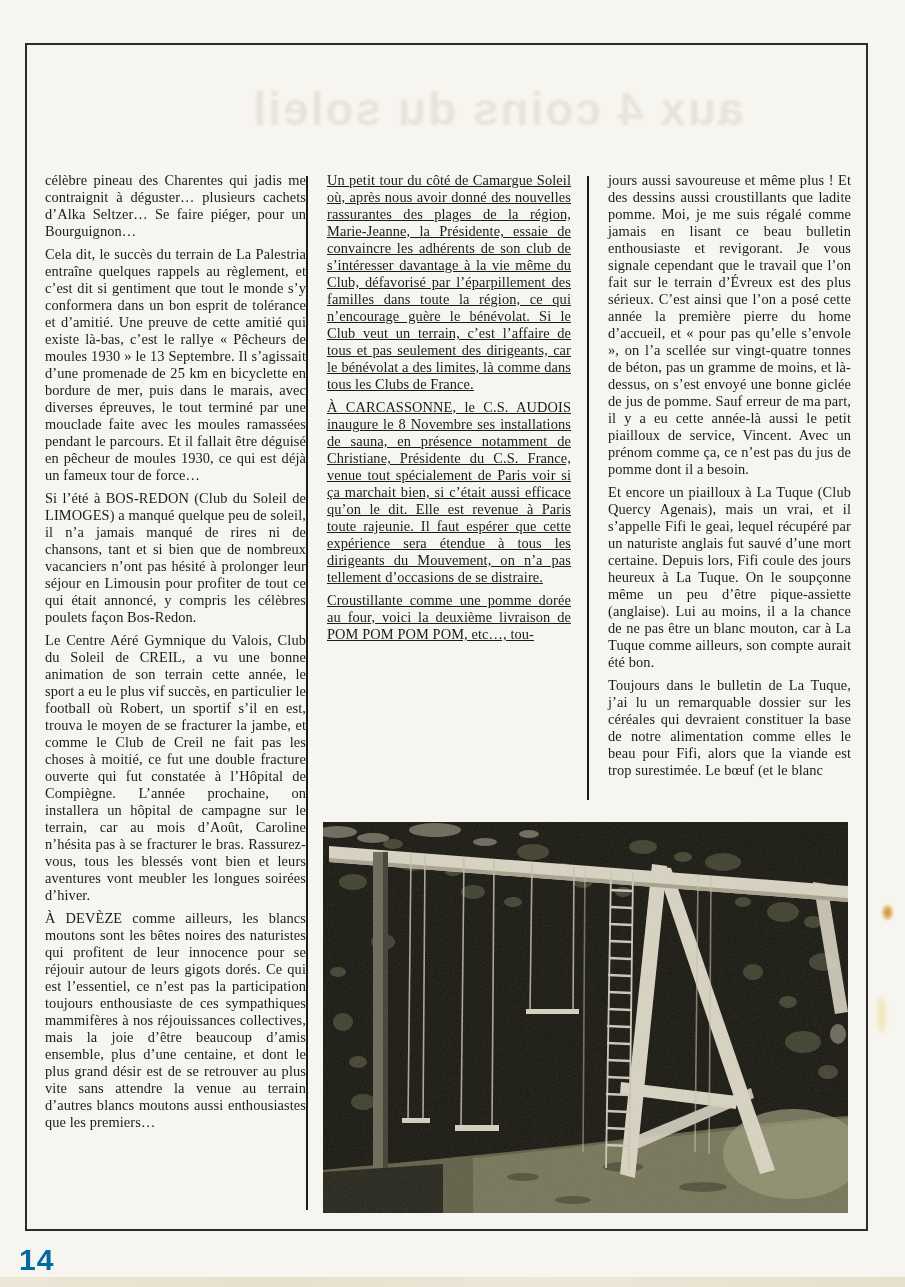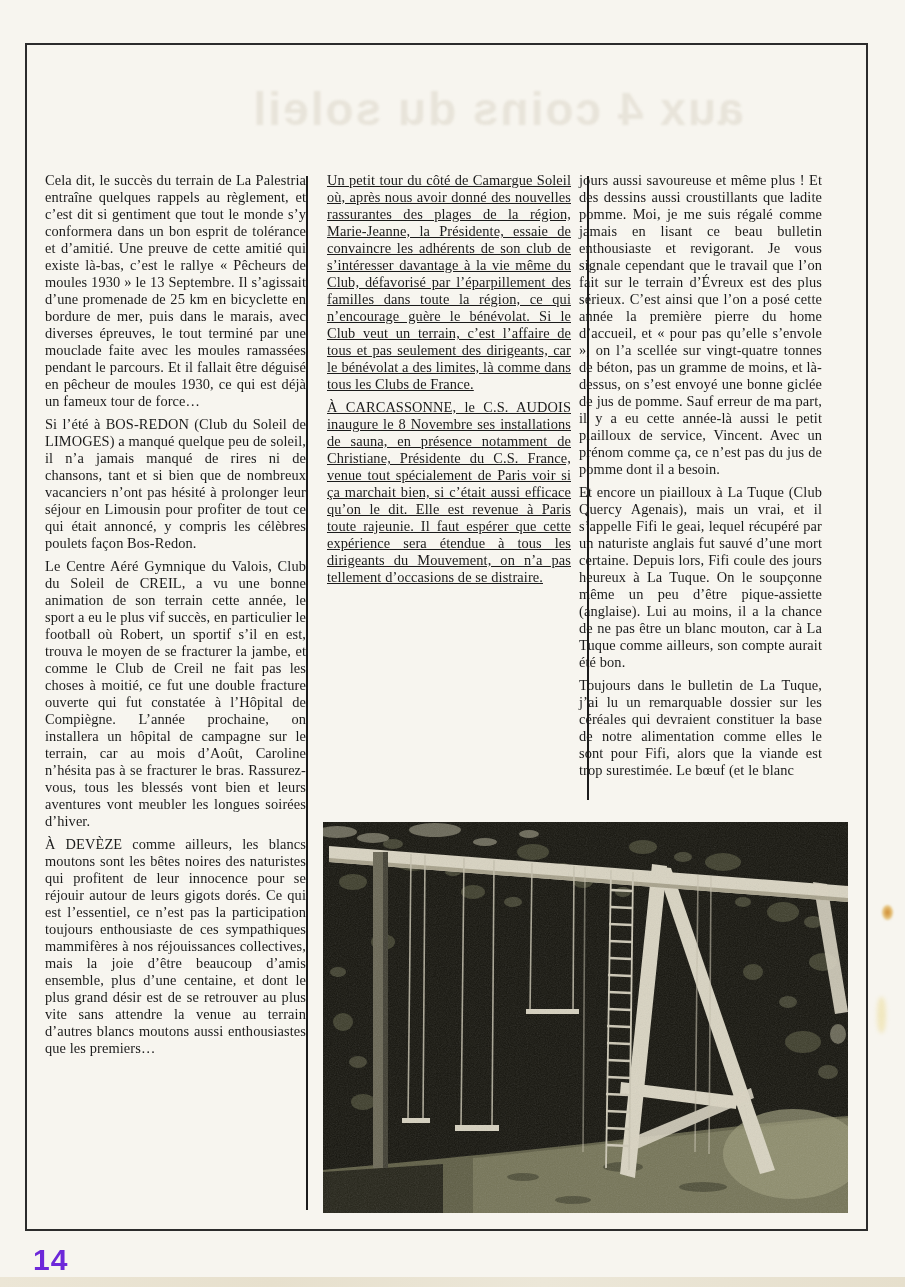--- a/index.html
+++ b/index.html
@@ -19,30 +19,30 @@
     position:absolute;left:25px;top:43px;width:839px;height:1184px;
     border:2px solid #2c2c2c;
   }
   .col{
     position:absolute;top:172px;font-size:14.4px;line-height:17px;
     text-align:justify;letter-spacing:0.1px;
   }
   .col p{margin:0 0 6px 0;}
   .col-1{left:45px;width:261px;}
   .col-2{left:327px;width:244px;text-decoration:underline;}
-  .col-3{left:579px;width:243px;}
+  .col-3{left:608px;width:243px;}
   .rule{position:absolute;width:2px;background:#1c1c1c;}
   .rule-1{left:306px;top:176px;height:1034px;}
   .rule-2{left:587px;top:176px;height:624px;}
   .photo{position:absolute;left:323px;top:822px;width:525px;height:391px;}
   .photo svg{display:block;}
   .page-number{
-    position:absolute;left:33px;top:1243px;
+    position:absolute;left:19px;top:1243px;
     font-family:"Liberation Sans",sans-serif;font-weight:bold;
-    font-size:30px;color:#6d28d9;letter-spacing:1px;
+    font-size:30px;color:#0369a1;letter-spacing:1px;
   }
   .bottom-strip{
     position:absolute;left:0;top:1277px;width:905px;height:10px;
     background:linear-gradient(90deg,#ece6d6,#e7e0cd 30%,#ece7d8 60%,#e6dfcc);
   }
   .stain-orange{
     position:absolute;left:882px;top:905px;width:11px;height:15px;
     background:radial-gradient(ellipse at center,#cf892e 0%,#e4c078 55%,rgba(228,192,120,0) 100%);
     border-radius:50%;filter:blur(0.8px);
   }
@@ -54,35 +54,37 @@
 </head>
 <body>
 
 <div class="page">
 
   <div class="ghost-title">aux 4 coins du soleil</div>
 
   <div class="frame"></div>
 
   <div class="col col-1">
+      <p>célèbre pineau des Charentes qui jadis me contraignit à déguster… plusieurs cachets d’Alka Seltzer… Se faire piéger, pour un Bourguignon…</p>
       <p>Cela dit, le succès du terrain de La Palestria entraîne quelques rappels au règlement, et c’est dit si gentiment que tout le monde s’y conformera dans un bon esprit de tolérance et d’amitié. Une preuve de cette amitié qui existe là-bas, c’est le rallye « Pêcheurs de moules 1930 » le 13 Septembre. Il s’agissait d’une promenade de 25 km en bicyclette en bordure de mer, puis dans le marais, avec diverses épreuves, le tout terminé par une mouclade faite avec les moules ramassées pendant le parcours. Et il fallait être déguisé en pêcheur de moules 1930, ce qui est déjà un fameux tour de force…</p>
       <p>Si l’été à BOS-REDON (Club du Soleil de LIMOGES) a manqué quelque peu de soleil, il n’a jamais manqué de rires ni de chansons, tant et si bien que de nombreux vacanciers n’ont pas hésité à prolonger leur séjour en Limousin pour profiter de tout ce qui était annoncé, y compris les célèbres poulets façon Bos-Redon.</p>
       <p>Le Centre Aéré Gymnique du Valois, Club du Soleil de CREIL, a vu une bonne animation de son terrain cette année, le sport a eu le plus vif succès, en particulier le football où Robert, un sportif s’il en est, trouva le moyen de se fracturer la jambe, et comme le Club de Creil ne fait pas les choses à moitié, ce fut une double fracture ouverte qui fut constatée à l’Hôpital de Compiègne. L’année prochaine, on installera un hôpital de campagne sur le terrain, car au mois d’Août, Caroline n’hésita pas à se fracturer le bras. Rassurez-vous, tous les blessés vont bien et leurs aventures vont meubler les longues soirées d’hiver.</p>
       <p>À DEVÈZE comme ailleurs, les blancs moutons sont les bêtes noires des naturistes qui profitent de leur innocence pour se réjouir autour de leurs gigots dorés. Ce qui est l’essentiel, ce n’est pas la participation toujours enthousiaste de ces sympathiques mammifères à nos réjouissances collectives, mais la joie d’être beaucoup d’amis ensemble, plus d’une centaine, et dont le plus grand désir est de se retrouver au plus vite sans attendre la venue au terrain d’autres blancs moutons aussi enthousiastes que les premiers…</p>
     </div>
   <div class="rule rule-1"></div>
   <div class="col col-2">
       <p>Un petit tour du côté de Camargue Soleil où, après nous avoir donné des nouvelles rassurantes des plages de la région, Marie-Jeanne, la Présidente, essaie de convaincre les adhérents de son club de s’intéresser davantage à la vie même du Club, défavorisé par l’éparpillement des familles dans toute la région, ce qui n’encourage guère le bénévolat. Si le Club veut un terrain, c’est l’affaire de tous et pas seulement des dirigeants, car le bénévolat a des limites, là comme dans tous les Clubs de France.</p>
       <p>À CARCASSONNE, le C.S. AUDOIS inaugure le 8 Novembre ses installations de sauna, en présence notamment de Christiane, Présidente du C.S. France, venue tout spécialement de Paris voir si ça marchait bien, si c’était aussi efficace qu’on le dit. Elle est revenue à Paris toute rajeunie. Il faut espérer que cette expérience sera étendue à tous les dirigeants du Mouvement, on n’a pas tellement d’occasions de se distraire.</p>
+      <p>Croustillante comme une pomme dorée au four, voici la deuxième livraison de POM POM POM POM, etc…, tou-</p>
     </div>
   <div class="rule rule-2"></div>
   <div class="col col-3">
       <p>jours aussi savoureuse et même plus ! Et des dessins aussi croustillants que ladite pomme. Moi, je me suis régalé comme jamais en lisant ce beau bulletin enthousiaste et revigorant. Je vous signale cependant que le travail que l’on fait sur le terrain d’Évreux est des plus sérieux. C’est ainsi que l’on a posé cette année la première pierre du home d’accueil, et « pour pas qu’elle s’envole », on l’a scellée sur vingt-quatre tonnes de béton, pas un gramme de moins, et là-dessus, on s’est envoyé une bonne giclée de jus de pomme. Sauf erreur de ma part, il y a eu cette année-là aussi le petit piailloux de service, Vincent. Avec un prénom comme ça, ce n’est pas du jus de pomme dont il a besoin.</p>
       <p>Et encore un piailloux à La Tuque (Club Quercy Agenais), mais un vrai, et il s’appelle Fifi le geai, lequel récupéré par un naturiste anglais fut sauvé d’une mort certaine. Depuis lors, Fifi coule des jours heureux à La Tuque. On le soupçonne même un peu d’être pique-assiette (anglaise). Lui au moins, il a la chance de ne pas être un blanc mouton, car à La Tuque comme ailleurs, son compte aurait été bon.</p>
-      <p>Toujours dans le bulletin de La Tuque, j’ai lu un remarquable dossier sur les céréales qui devraient constituer la base de notre alimentation comme elles le sont pour Fifi, alors que la viande est trop surestimée. Le bœuf (et le blanc</p>
+      <p>Toujours dans le bulletin de La Tuque, j’ai lu un remarquable dossier sur les céréales qui devraient constituer la base de notre alimentation comme elles le beau pour Fifi, alors que la viande est trop surestimée. Le bœuf (et le blanc</p>
     </div>
 
   <div class="photo">
     <svg viewBox="0 0 525 391" width="525" height="391" xmlns="http://www.w3.org/2000/svg">
       <defs>
         <filter id="grain">
           <feTurbulence type="fractalNoise" baseFrequency="0.9" numOctaves="2" stitchTiles="stitch"></feTurbulence>
           <feColorMatrix type="saturate" values="0"></feColorMatrix>
         </filter>
       </defs>

